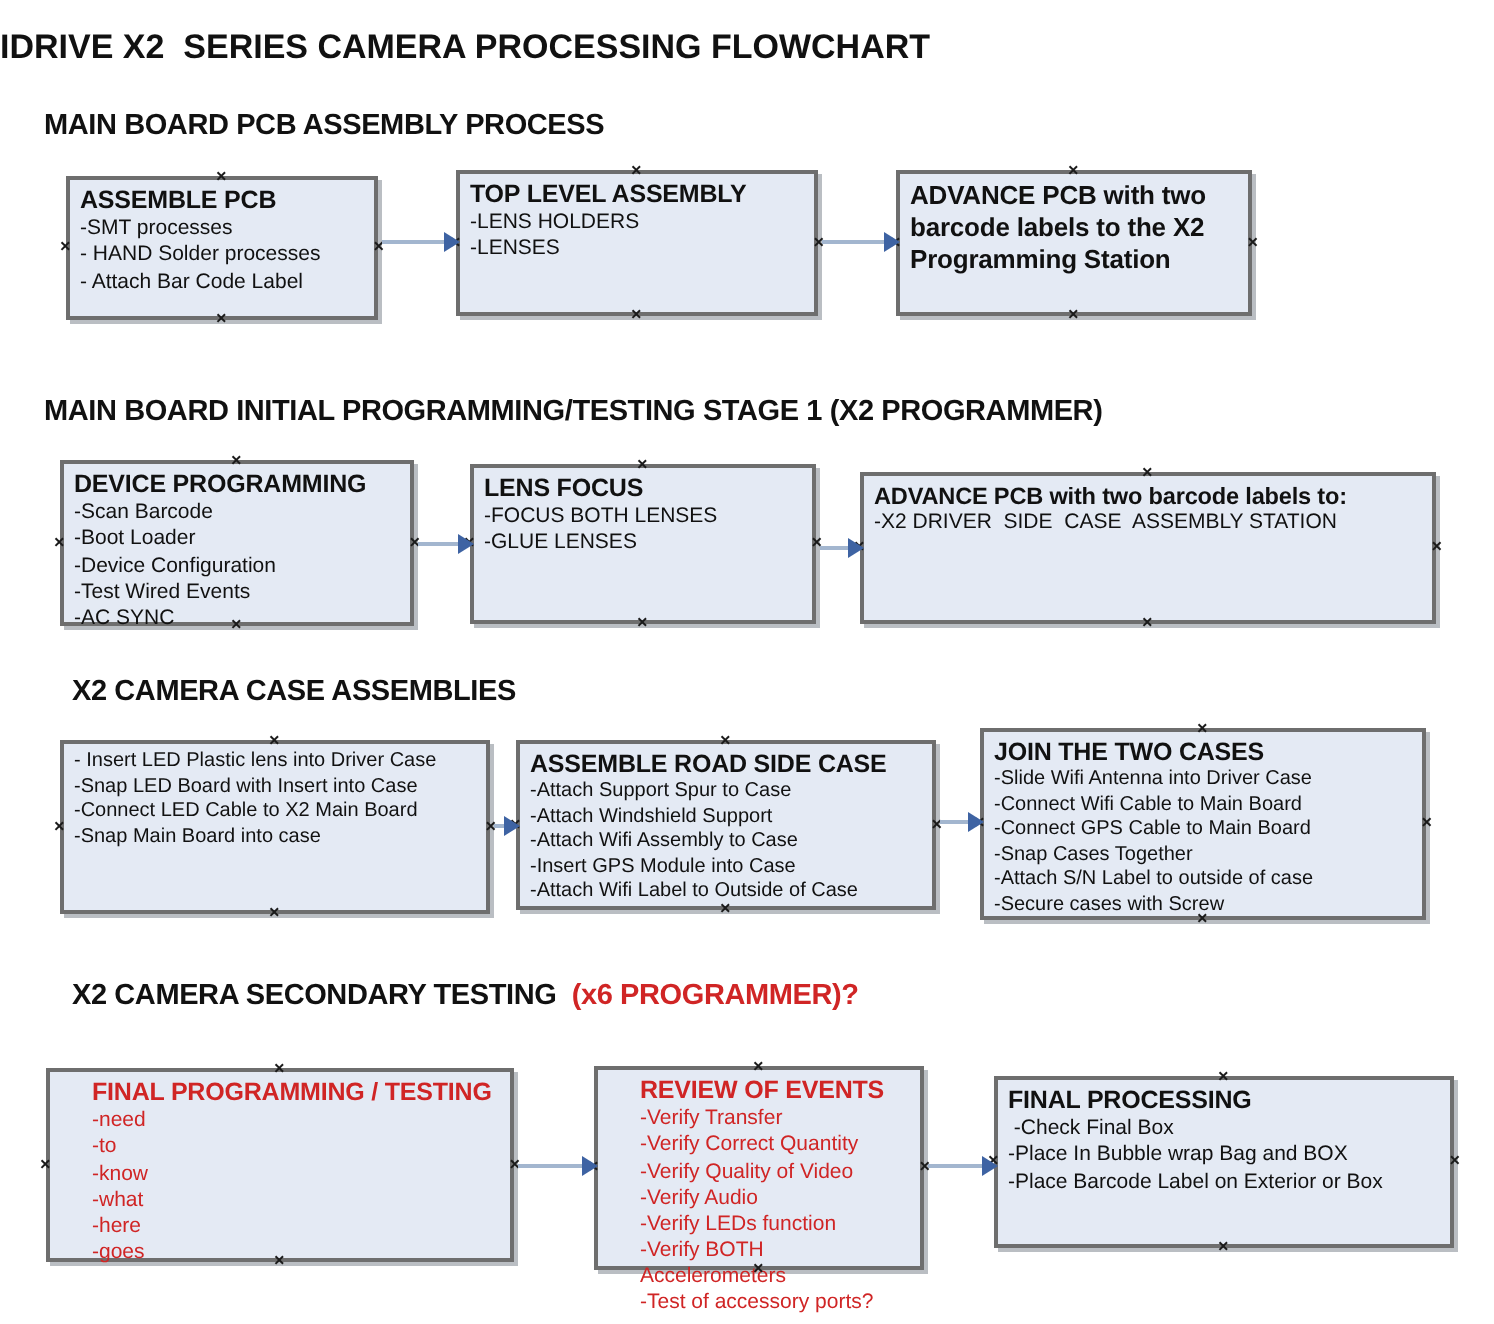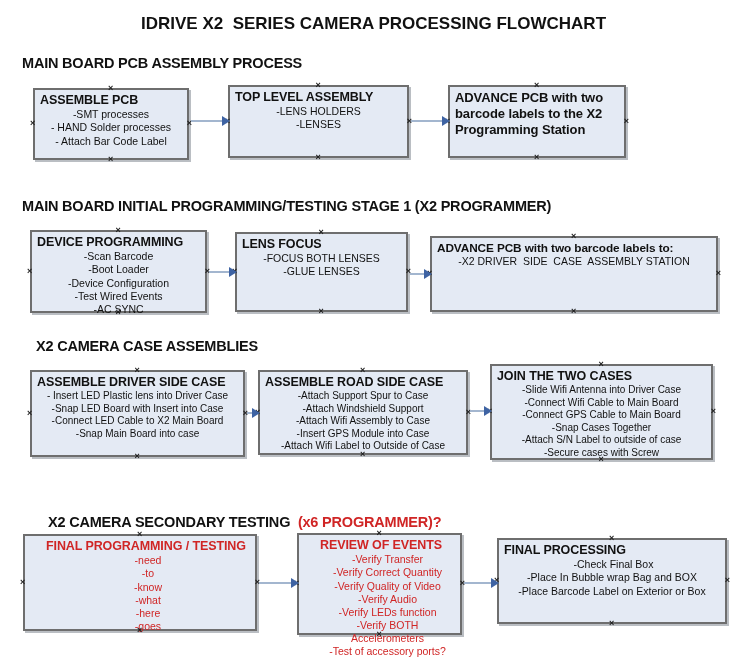--- a/index.html
+++ b/index.html
@@ -2,40 +2,40 @@
 <html style="--fill: #e4eaf4; --border: #6e6e6e; --line: #a3b6cf; --arrow: #3e63a3; --red: #d02525; --ink: #111111;"><head>
 <meta charset="utf-8">
 <style>
   html,body{margin:0;padding:0;}
   body{
     width:747px;height:662px;position:relative;background:#ffffff;
     font-family:"Liberation Sans", sans-serif;color:var(--ink,#111);
     overflow:hidden;
   }
   .page-title{
-    position:absolute;left:0;right:0;top:14px;text-align:center;
+    position:absolute;left:0;right:0;top:14px;text-align:left;
     font-size:17px;font-weight:bold;letter-spacing:0;white-space:pre;
   }
   .sec-heading{
     position:absolute;font-size:14.5px;font-weight:bold;letter-spacing:-0.2px;white-space:pre;
   }
   .sec-heading .red-part{color:var(--red,#d02525);}
   .fbox{
     position:absolute;background:var(--fill,#e4eaf4);
     border:2px solid var(--border,#6e6e6e);
     box-shadow:2px 2px 0 rgba(130,136,145,.55);
     padding:3px 5px;box-sizing:border-box;overflow:visible;
   }
   .fbox-title{
     font-size:12.5px;font-weight:bold;letter-spacing:-0.1px;line-height:1.22;white-space:pre-wrap;
   }
   .fbox-title.tight{font-size:11.8px;}
   .fbox-items{font-size:10.5px;line-height:1.25;}
   .s3 .fbox-items{font-size:10px;}
-  .box-line{white-space:pre-wrap;text-align:center;}
+  .box-line{white-space:pre-wrap;}
   .red-box .fbox-title,.red-box .fbox-items{color:var(--red,#d02525);padding-left:16px;}
   
   .conn{
     position:absolute;height:2px;background:var(--line,#a3b6cf);
   }
   .conn .arrowhead{
     position:absolute;right:-2px;top:-4px;width:0;height:0;display:block;
     border-top:5px solid transparent;border-bottom:5px solid transparent;
     border-left:8px solid var(--arrow,#3e63a3);
   }
@@ -142,21 +142,20 @@
     <span class="arrowhead"></span>
   </div>
 
 <div class="sec-heading" style="left:36px;top:338px;">X2 CAMERA CASE ASSEMBLIES</div>
 
 <div class="fbox s3" style="left:30px;top:370px;width:215px;height:87px;">
   <span class="xm xt">×</span>
   <span class="xm xb">×</span>
   <span class="xm xl">×</span>
   <span class="xm xr">×</span>
-  <div class="fbox-title">ASSEMBLE DRIVER SIDE CASE</div>
   <div class="fbox-items">
       <div class="box-line">- Insert LED Plastic lens into Driver Case</div>
       <div class="box-line">-Snap LED Board with Insert into Case</div>
       <div class="box-line">-Connect LED Cable to X2 Main Board</div>
       <div class="box-line">-Snap Main Board into case</div>
     </div>
 </div>
 
 <div class="fbox s3" style="left:258px;top:370px;width:210px;height:85px;">
   <span class="xm xt">×</span>
@@ -189,21 +188,21 @@
     </div>
 </div>
 
 <div class="conn" style="left:247px;top:412px;width:11px;">
     <span class="arrowhead"></span>
   </div>
 <div class="conn" style="left:470px;top:410px;width:20px;">
     <span class="arrowhead"></span>
   </div>
 
-<div class="sec-heading" style="left:48px;top:490px;margin-top:24px;"><span>X2 CAMERA SECONDARY TESTING  </span><span class="red-part">(x6 PROGRAMMER)?</span></div>
+<div class="sec-heading" style="left:36px;top:490px;"><span>X2 CAMERA SECONDARY TESTING  </span><span class="red-part">(x6 PROGRAMMER)?</span></div>
 
 <div class="fbox red-box" style="left:23px;top:534px;width:234px;height:97px;">
   <span class="xm xt">×</span>
   <span class="xm xb">×</span>
   <span class="xm xl">×</span>
   <span class="xm xr">×</span>
   <div class="fbox-title">FINAL PROGRAMMING / TESTING</div>
   <div class="fbox-items">
       <div class="box-line">-need</div>
       <div class="box-line">-to</div>

